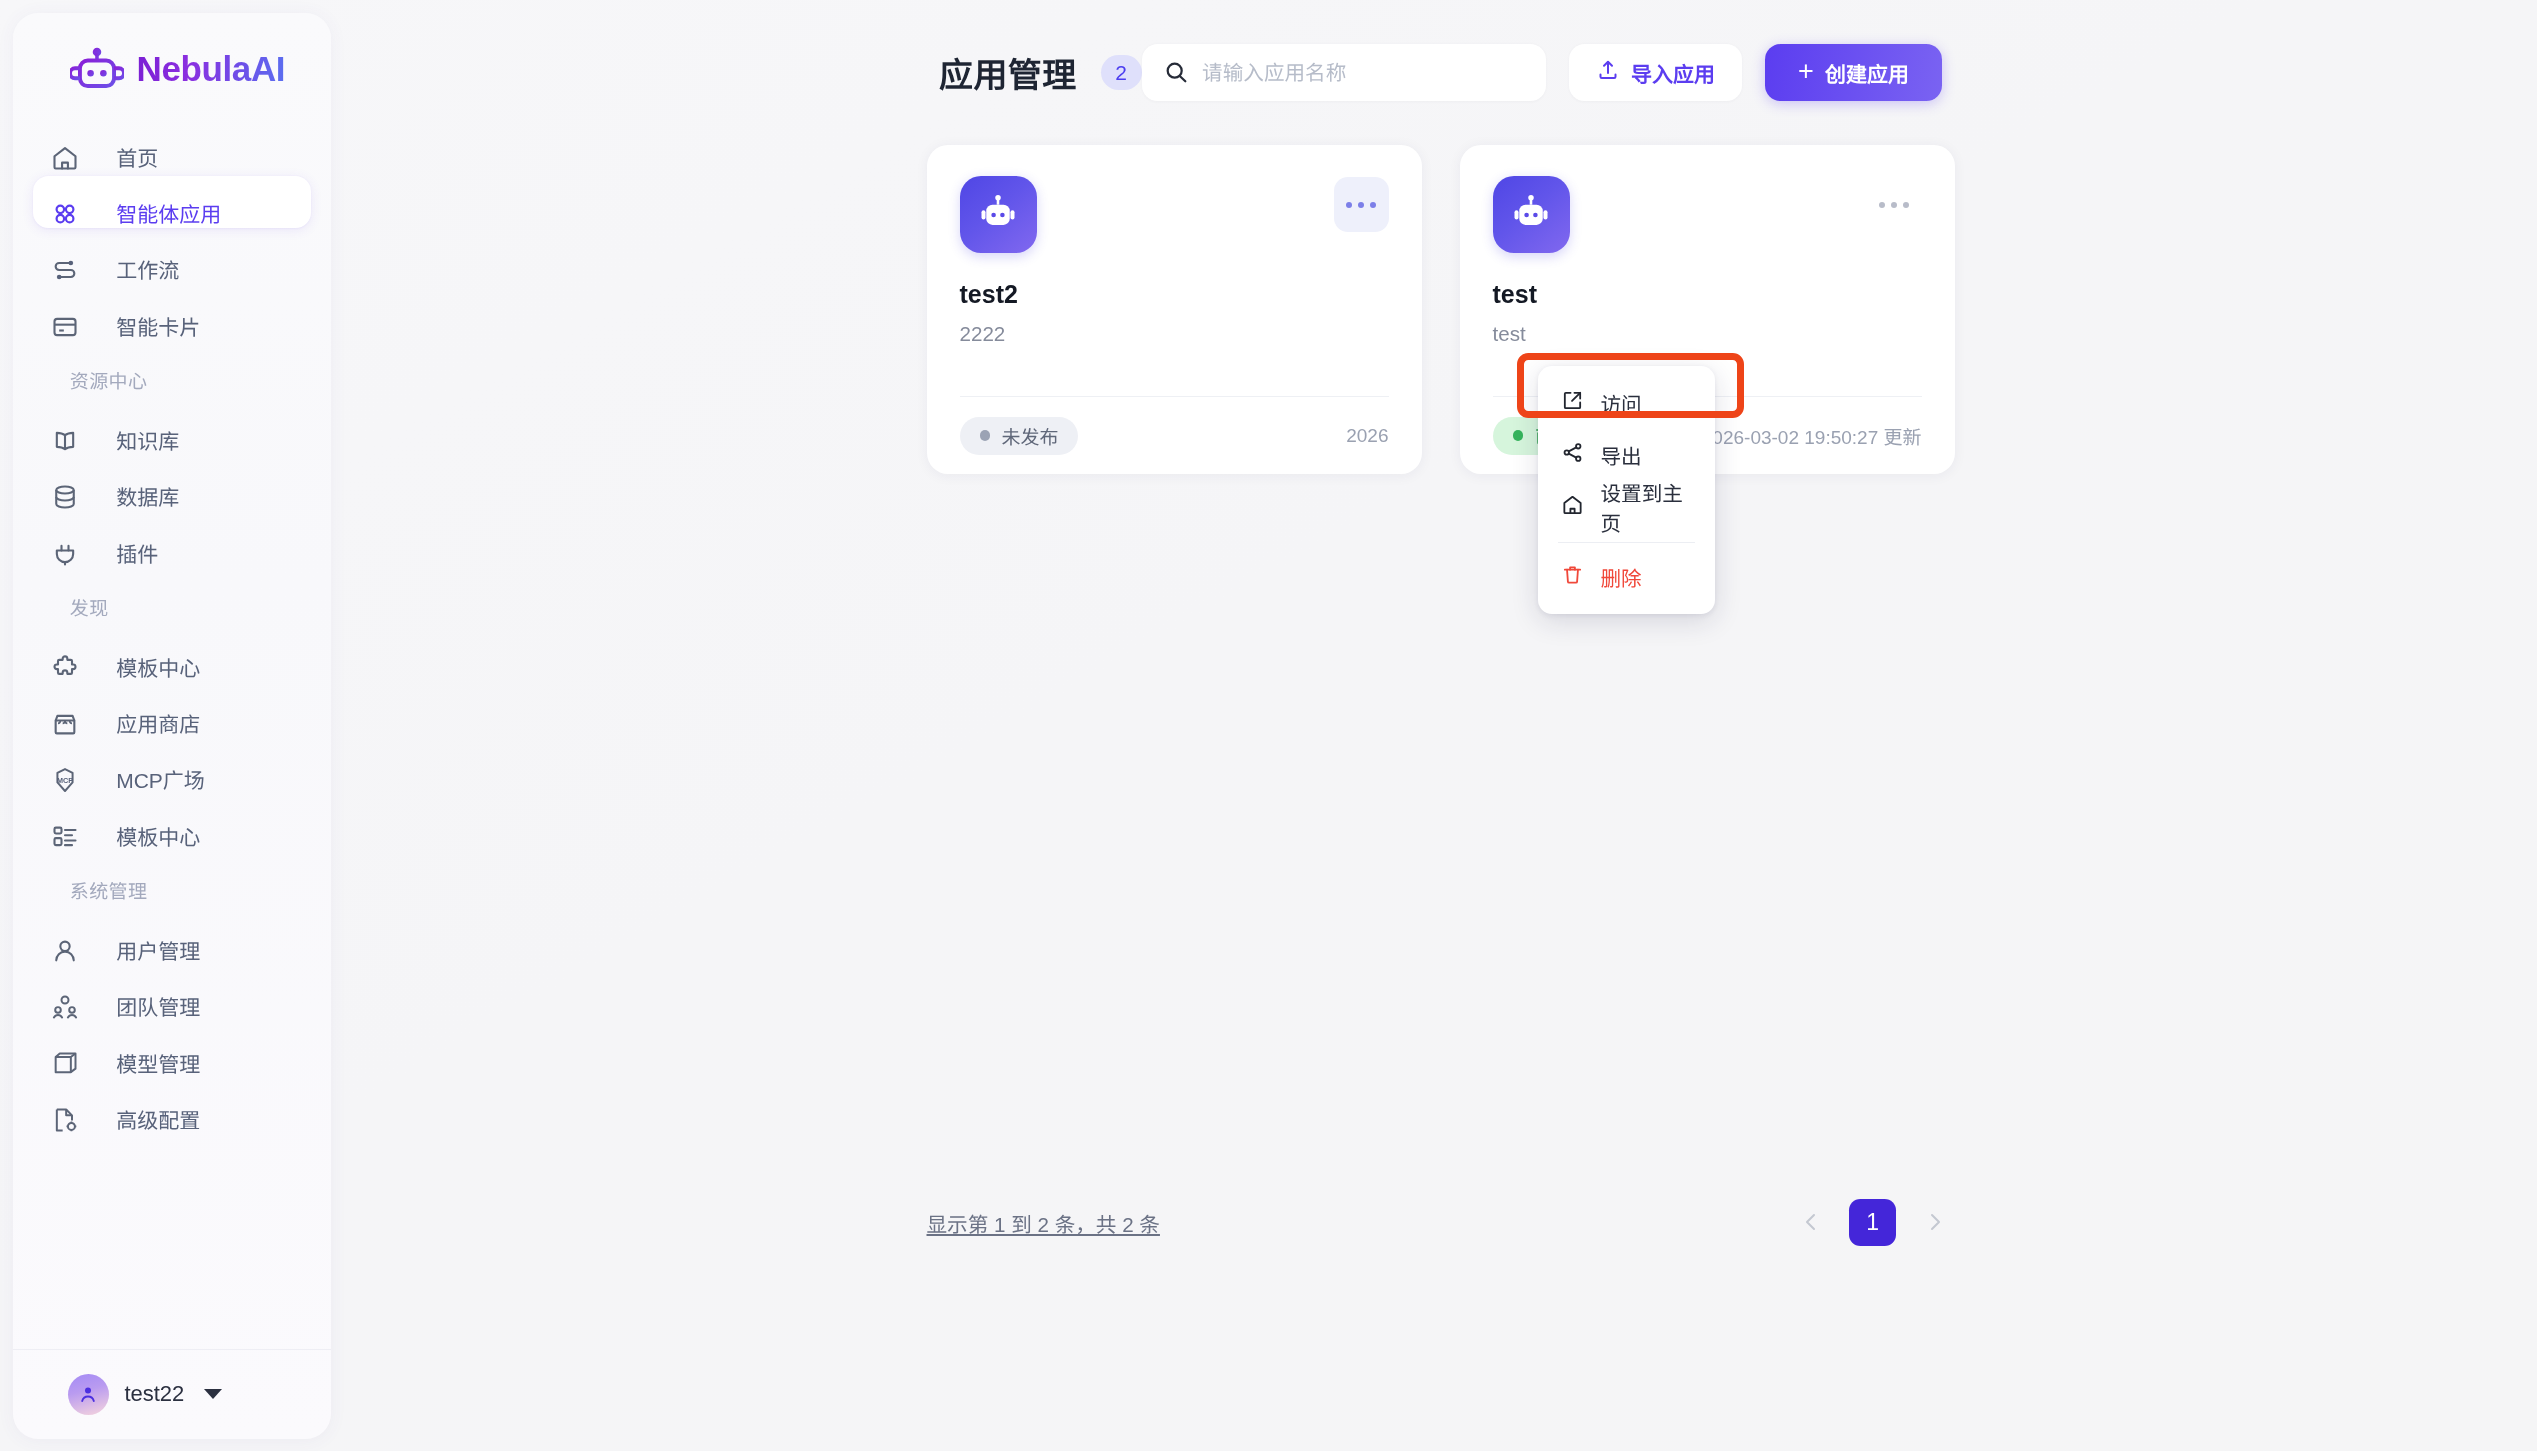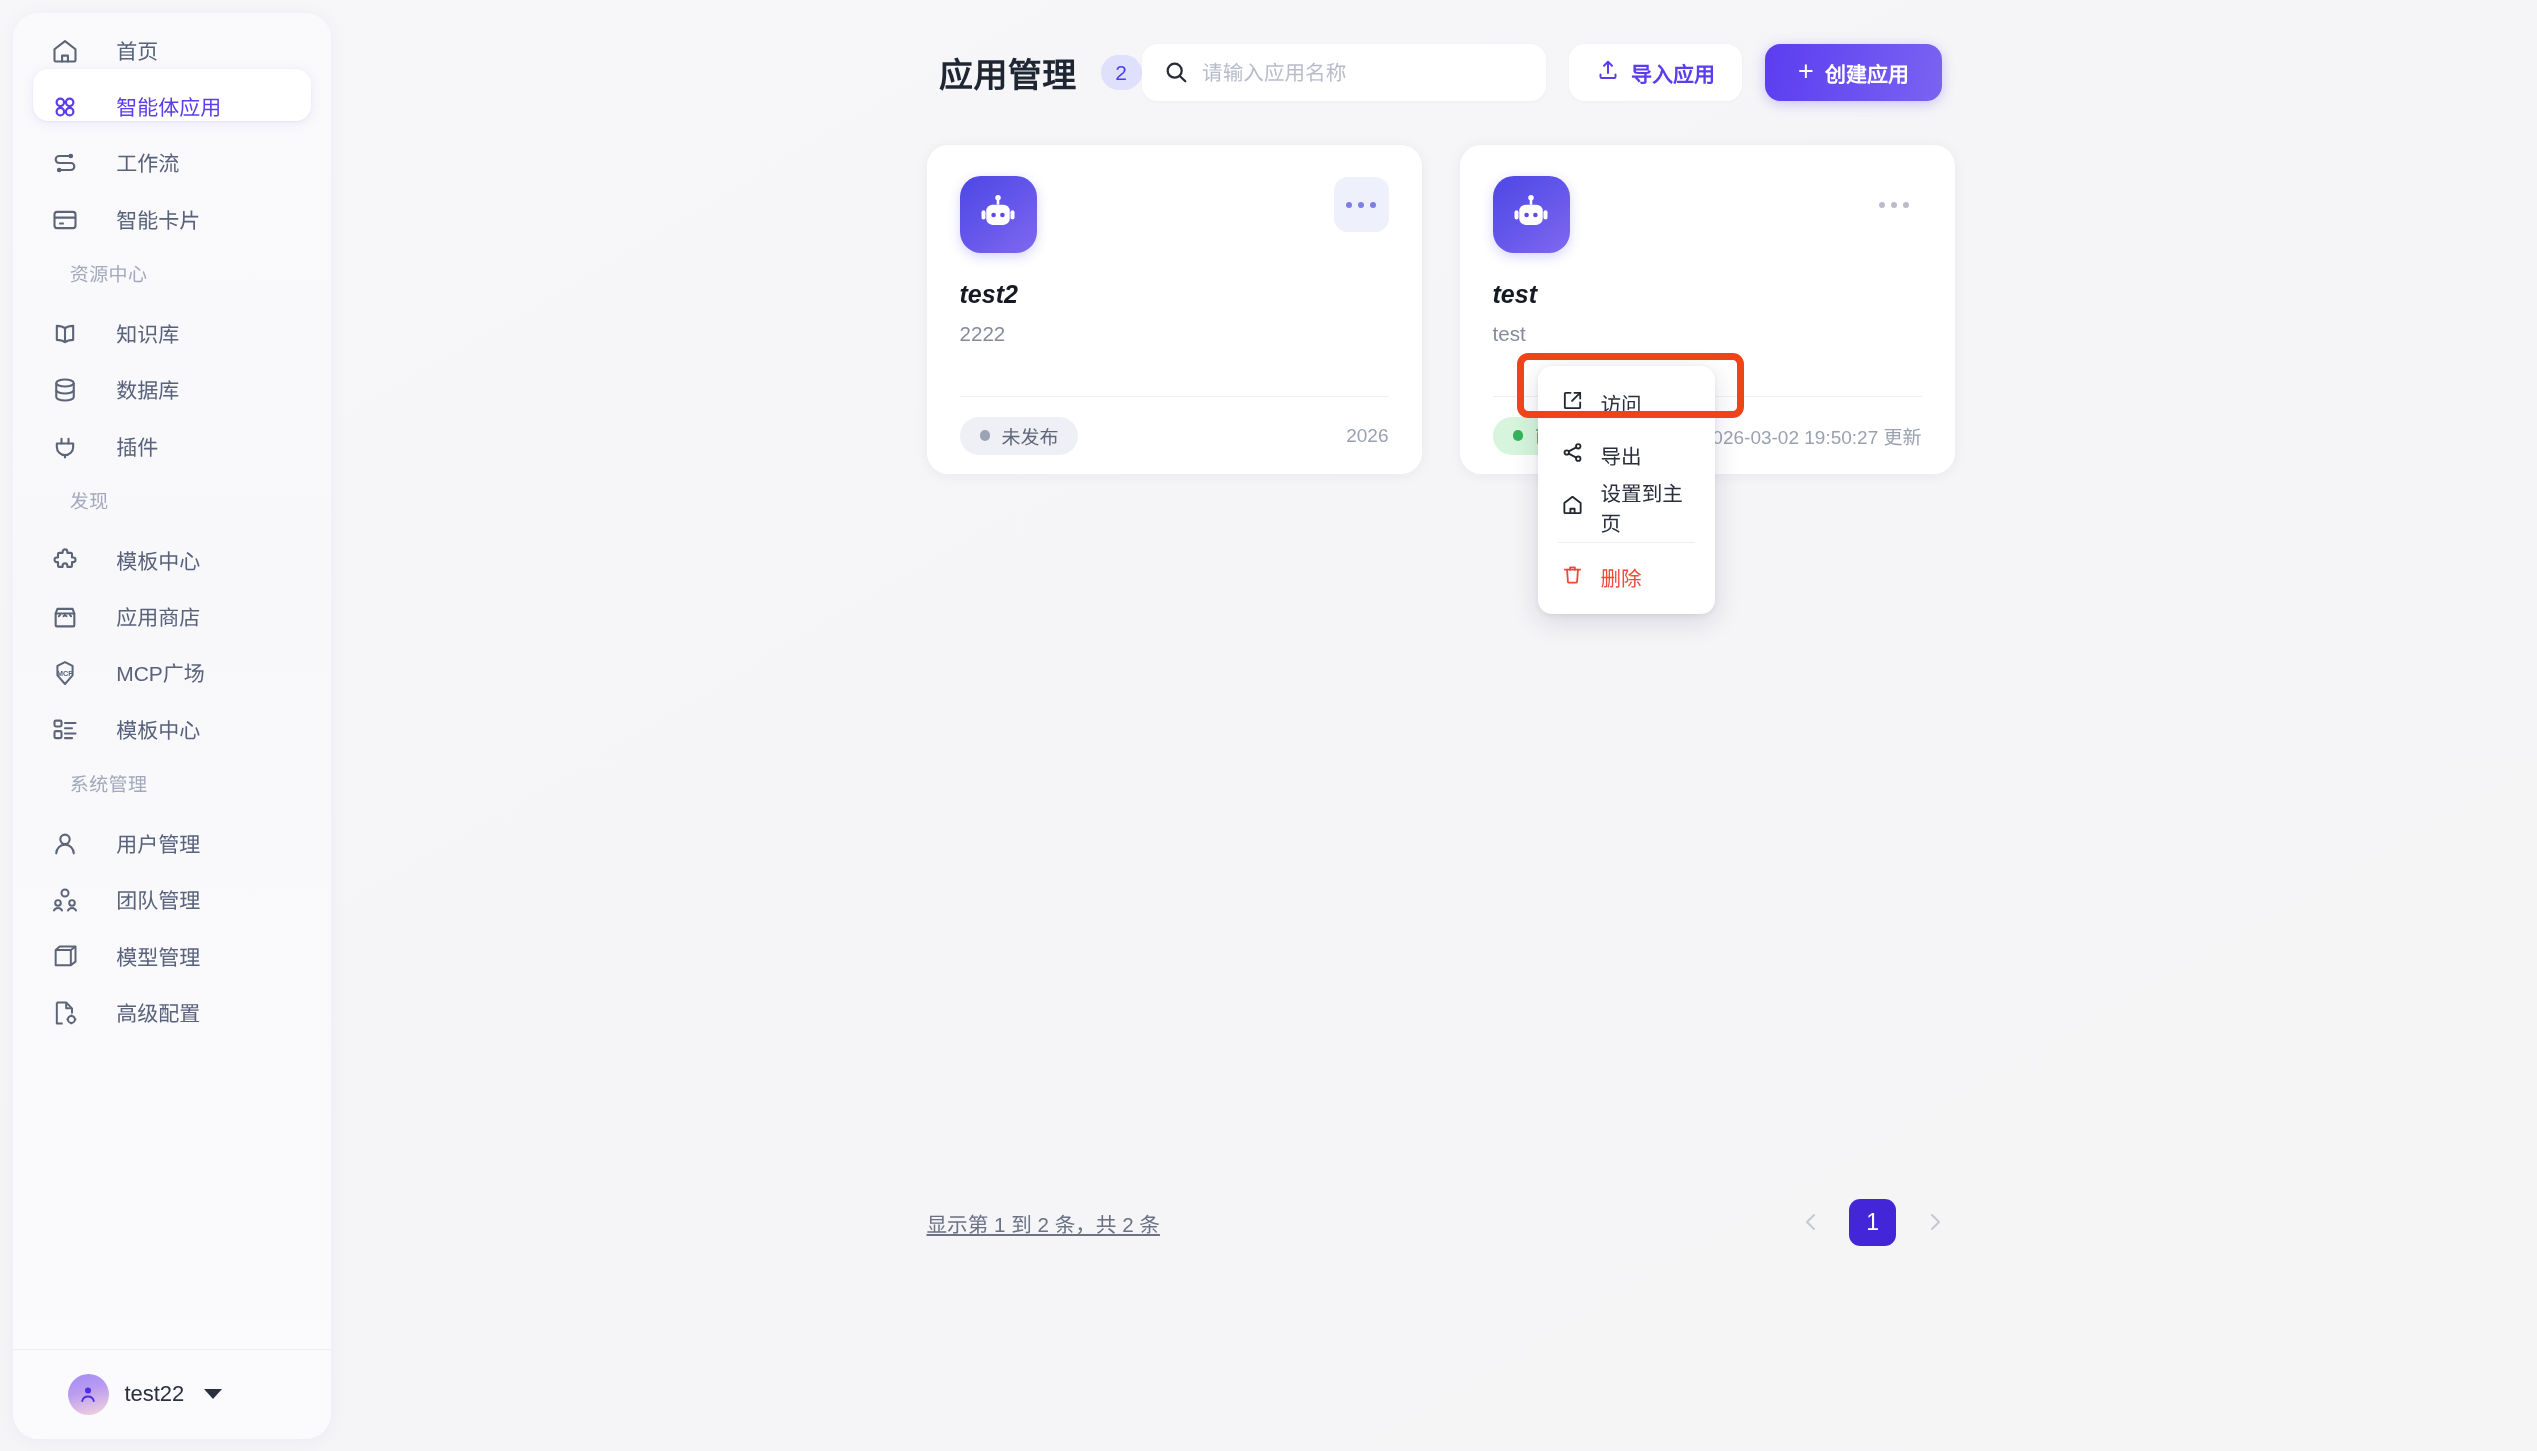--- a/index.html
+++ b/index.html
@@ -155,21 +155,21 @@
     margin-left: auto;
     width: 55px; height: 55px; border-radius: 14px;
     display: flex; align-items: center; justify-content: center;
     cursor: pointer; margin-top: 1.4px;
   }
   .more-btn.hovered { background: #eef0fb; }
   .dot-row { display: flex; gap: 5.7px; }
   .dot-row i { width: 6.4px; height: 6.4px; border-radius: 50%; background: #7c7fe8; display: block; }
   .more-btn:not(.hovered) .dot-row i { background: #b8bcc9; }
 
-  .card-title { font-size: 25px; font-weight: 700; color: #141924; margin-top: 27px; font-style: italic; }
+  .card-title { font-size: 25px; font-weight: 700; color: #141924; margin-top: 27px; }
   .card-desc { font-size: 20.6px; color: #858b9b; margin-top: 12.8px; }
   .card-divider { height: 0.7px; background: #eef0f4; margin-top: auto; }
   .card-foot {
     height: 77px; display: flex; align-items: center;
   }
   .status-pill {
     display: flex; align-items: center; gap: 11.3px;
     height: 38px; border-radius: 708px; padding: 0 20px;
     font-size: 19px; font-weight: 500;
   }
@@ -232,20 +232,40 @@
     font-size: 23px; font-weight: 500; cursor: pointer;
   }
 </style>
 </head>
 <body>
 
 <div class="app">
 
   <aside class="sidebar">
 
+    <div class="brand">
+      <span class="brand-logo">
+        <svg viewBox="0 0 76 64" fill="none" xmlns="http://www.w3.org/2000/svg">
+          <defs>
+            <linearGradient id="lg" x1="0" y1="0" x2="1" y2="1">
+              <stop offset="0%" stop-color="#8a1fd8"></stop>
+                <stop offset="100%" stop-color="#6d4fe8"></stop>
+            </linearGradient>
+          </defs>
+          <circle cx="38" cy="7" r="6" fill="url(#lg)"></circle>
+          <rect x="35.5" y="9" width="5" height="10" fill="url(#lg)"></rect>
+          <rect x="14" y="19" width="48" height="36" rx="11" stroke="url(#lg)" stroke-width="5.5"></rect>
+          <path d="M14 30 L7 30 A5 5 0 0 0 7 44 L14 44" stroke="url(#lg)" stroke-width="5.5" fill="none"></path>
+          <path d="M62 30 L69 30 A5 5 0 0 1 69 44 L62 44" stroke="url(#lg)" stroke-width="5.5" fill="none"></path>
+          <circle cx="29" cy="37" r="4.6" fill="url(#lg)"></circle>
+          <circle cx="47" cy="37" r="4.6" fill="url(#lg)"></circle>
+        </svg>
+      </span>
+      <span class="brand-name">NebulaAI</span>
+    </div>
 
     <nav class="nav">
 
       <div class="nav-item">
         <span class="ico">
           <svg viewBox="0 0 24 24" fill="none" stroke-width="1.8" stroke-linecap="round" stroke-linejoin="round">
             <path d="M3 10.5 L12 3.5 L21 10.5 V20 a1 1 0 0 1-1 1H4a1 1 0 0 1-1-1z"></path>
             <path d="M9.5 21v-5h5v5"></path>
           </svg>
         </span>

